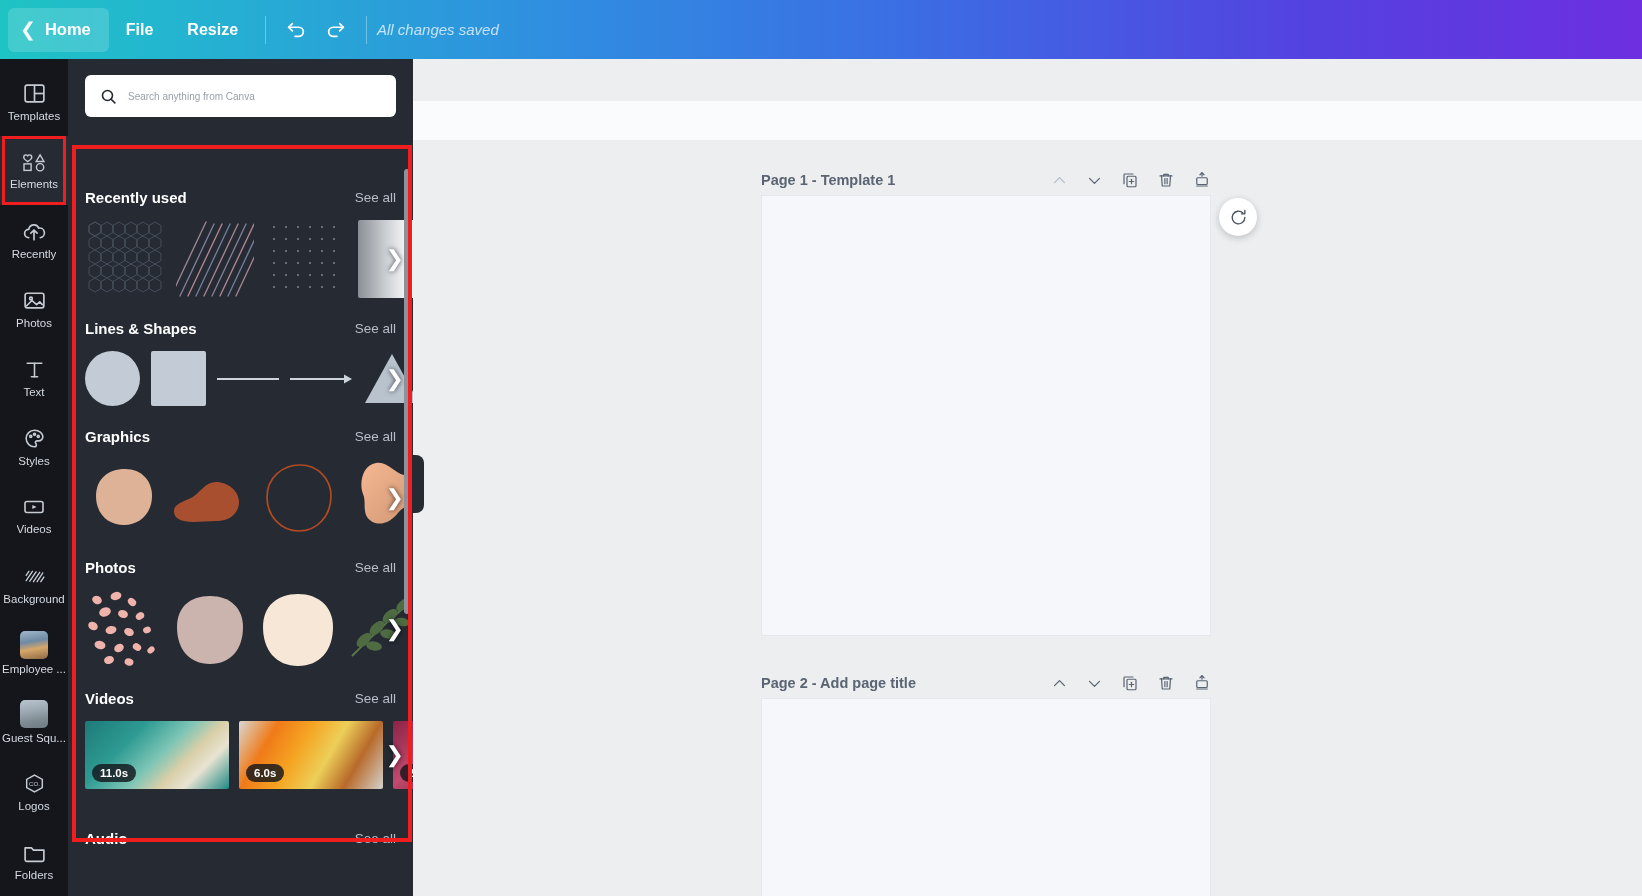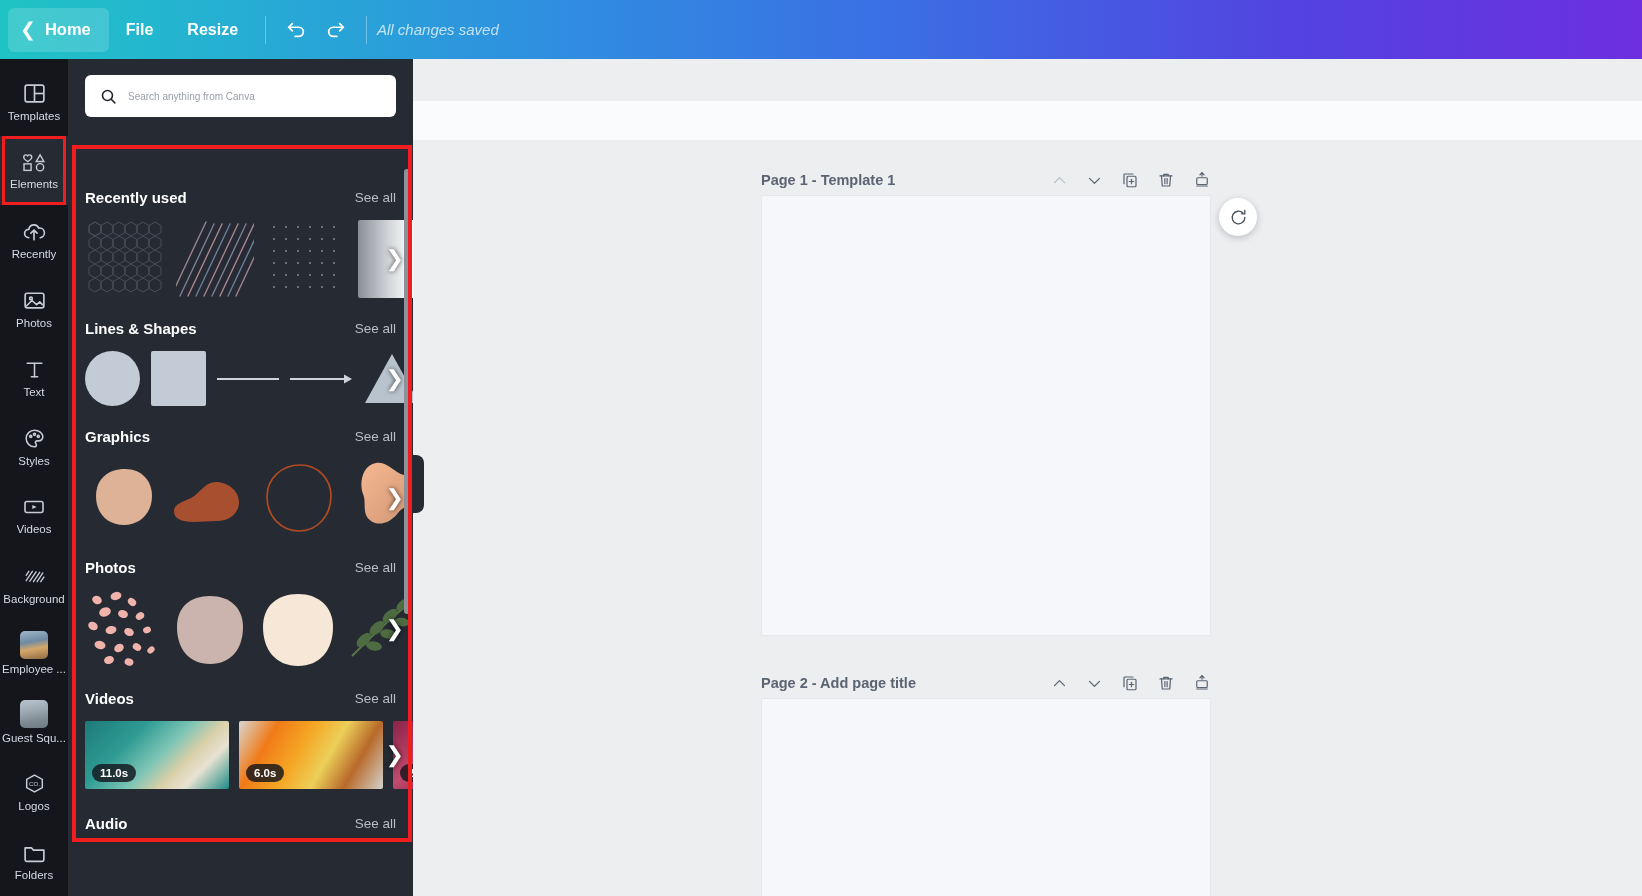--- a/index.html
+++ b/index.html
@@ -557,21 +557,21 @@
             <div class="dur">6.0s</div>
           </div>
           <div class="video-tile" style="width:70px;
                background:linear-gradient(140deg,#8b2448 0%,#c14a6e 50%,#6d1d38 100%);">
             <div class="dur">2</div>
           </div>
           <div class="row-chev">❯</div>
         </div>
       </div>
 
-      <div class="section" style="margin-top:26px;">
+      <div class="section" style="margin-top:41px;">
         <div class="section-head">
           <div class="section-title">Audio</div>
           <div class="see-all">See all</div>
         </div>
       </div>
     </div>
 
     <div class="panel-scrollbar"></div>
   </div>
 

